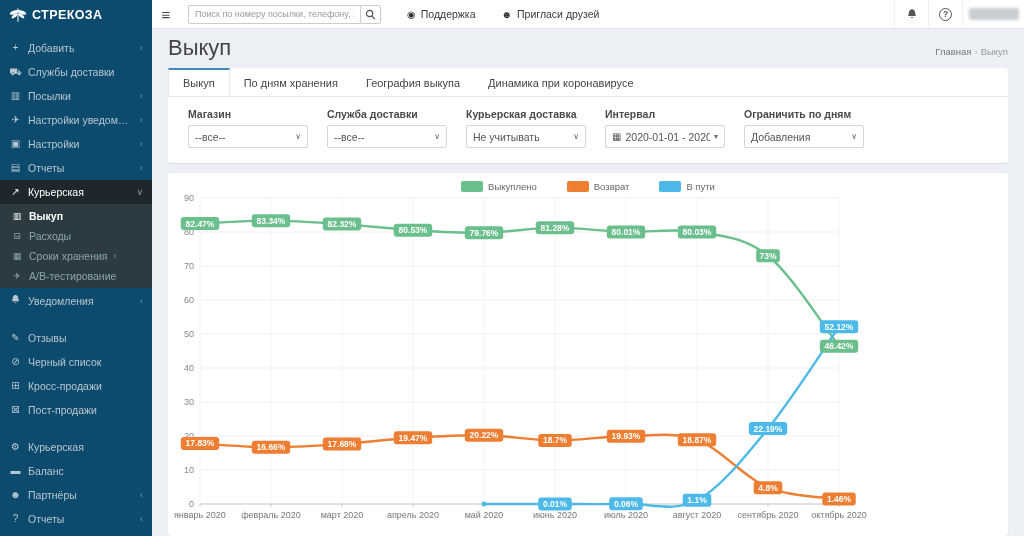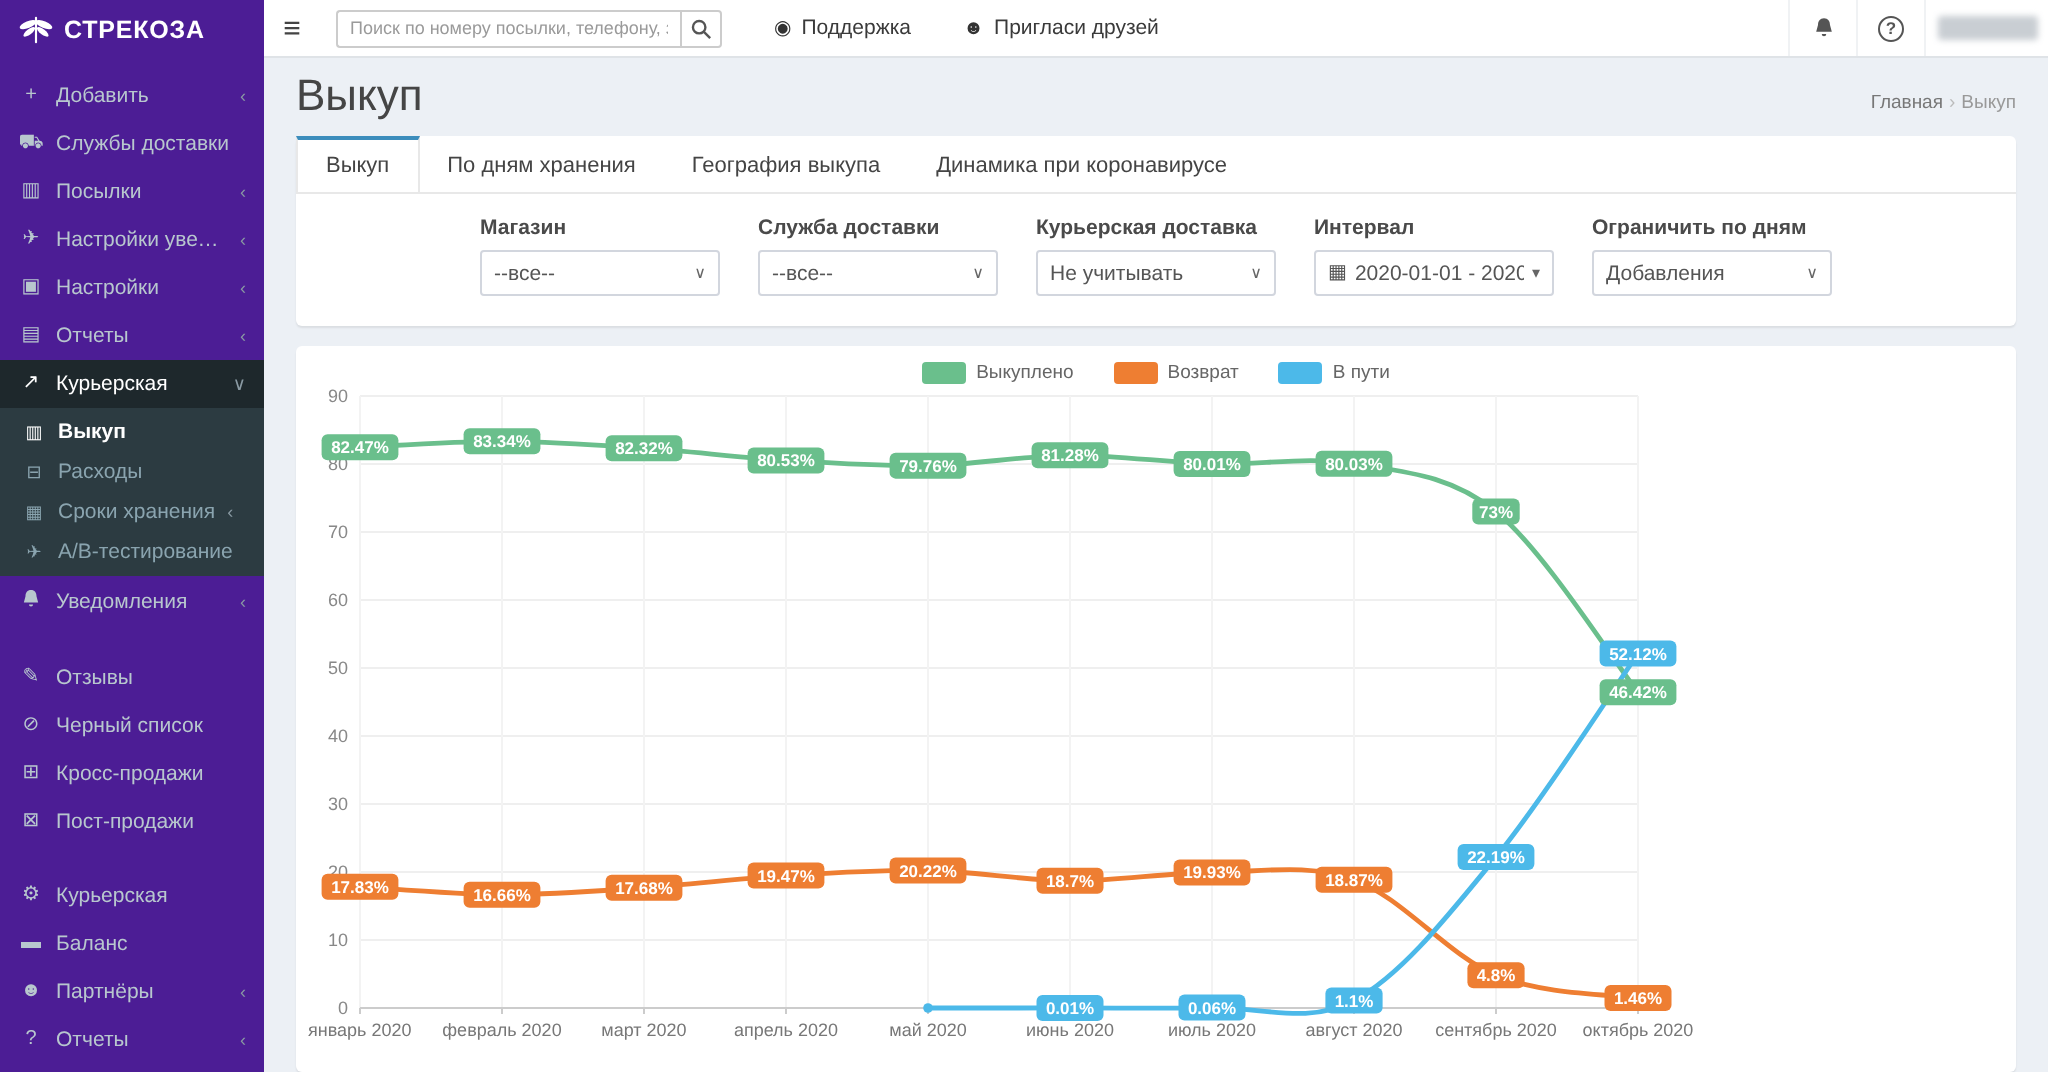--- a/index.html
+++ b/index.html
@@ -1,20 +1,20 @@
 <!DOCTYPE html>
 <html><head>
 <meta charset="utf-8">
 <style>
   *{box-sizing:border-box;margin:0;padding:0}
   html,body{width:1024px;height:536px;overflow:hidden}
   body{background:#ecf0f5;font-family:"Liberation Sans","DejaVu Sans",sans-serif;color:#444}
   .layout{display:flex;width:1024px;height:536px}
   
-  .sidebar{width:132px;background:#4c1d95;flex-shrink:0;height:536px;overflow:hidden}
+  .sidebar{width:152px;background:#0c4a6e;flex-shrink:0;height:536px;overflow:hidden}
   .logo{height:29px;display:flex;align-items:center;gap:5px;padding:0 9px;color:#fff;
         font-weight:bold;font-size:12.5px;letter-spacing:.4px;cursor:pointer}
   .side-nav{padding-top:7px}
   .side-item{display:flex;align-items:center;gap:6px;padding:6px 9px;font-size:10.5px;
              color:#b8c7ce;cursor:pointer;white-space:nowrap}
   .side-item.gap{margin-top:13px}
   .side-item.open{color:#fff;background:#1e282c}
   .side-item .ico{width:13px;text-align:center;font-size:10px;flex-shrink:0;line-height:1}
   .side-item .lbl{flex:1;overflow:hidden;text-overflow:ellipsis}
   .chev{font-size:9px;color:#8a9aa3;flex-shrink:0}
@@ -50,33 +50,33 @@
   .breadcrumb{font-size:9.5px;color:#999;padding-bottom:4px}
   .bc-home{color:#777;cursor:pointer}
   .bc-sep{margin:0 3px;color:#bbb}
   .card{background:#fff;border-radius:3px;box-shadow:0 1px 1px rgba(0,0,0,.08)}
   .card1{margin-bottom:10px}
   .tabs{display:flex;border-bottom:1px solid #e8e8e8}
   .tab{padding:7px 14px;font-size:11px;color:#444;border-top:2px solid transparent;cursor:pointer;
        margin-bottom:0}
   .tab.active{border-top-color:#3c8dbc;border-left:1px solid #e8e8e8;border-right:1px solid #e8e8e8;
               background:#fff;position:relative;top:0}
-  .filters{display:flex;align-items:flex-end;padding:11px 20px 15px;justify-content:center}
+  .filters{display:flex;align-items:flex-end;padding:11px 20px 15px;justify-content:flex-start}
   .fcols{display:flex;gap:19px}
   .filter{width:120px}
   .flabel{font-size:10.5px;font-weight:bold;color:#4a4a4a;margin-bottom:5px;white-space:nowrap}
   .selbox{height:23px;border:1px solid #d2d6de;border-radius:2px;display:flex;align-items:center;
           padding:0 6px;font-size:10.5px;color:#555;background:#fff;gap:4px;cursor:pointer}
   .selbox .val{flex:1;white-space:nowrap;overflow:hidden}
   .selbox .car{font-size:8px;color:#666;flex-shrink:0}
   .selbox .cal{font-size:10px;color:#555;flex-shrink:0}
   .report{width:120px;height:25px;background:#5795c6;color:#fff;border:none;border-radius:3px;
           font-size:10.5px;cursor:pointer;font-family:inherit}
   .card2{padding:4px 0 0;height:363px}
-  .legend{display:flex;justify-content:center;gap:20px;margin:4px 0 2px}
+  .legend{display:flex;justify-content:center;gap:30px;margin:4px 0 2px}
   .leg{display:flex;align-items:center;gap:5px;font-size:9.5px;color:#666;cursor:pointer}
   .sw{width:22px;height:11px;border-radius:2px;display:inline-block}
   #chart{display:block;margin-left:2px}
 </style>
 </head>
 <body>
 
 <div class="layout">
   <aside class="sidebar">
     <div class="logo">

